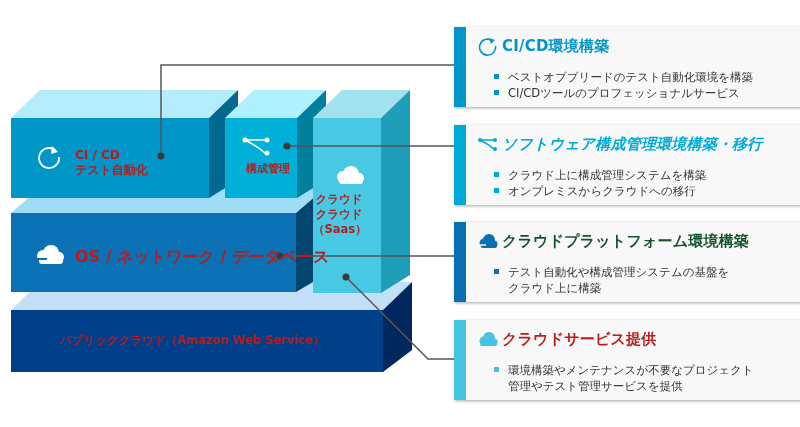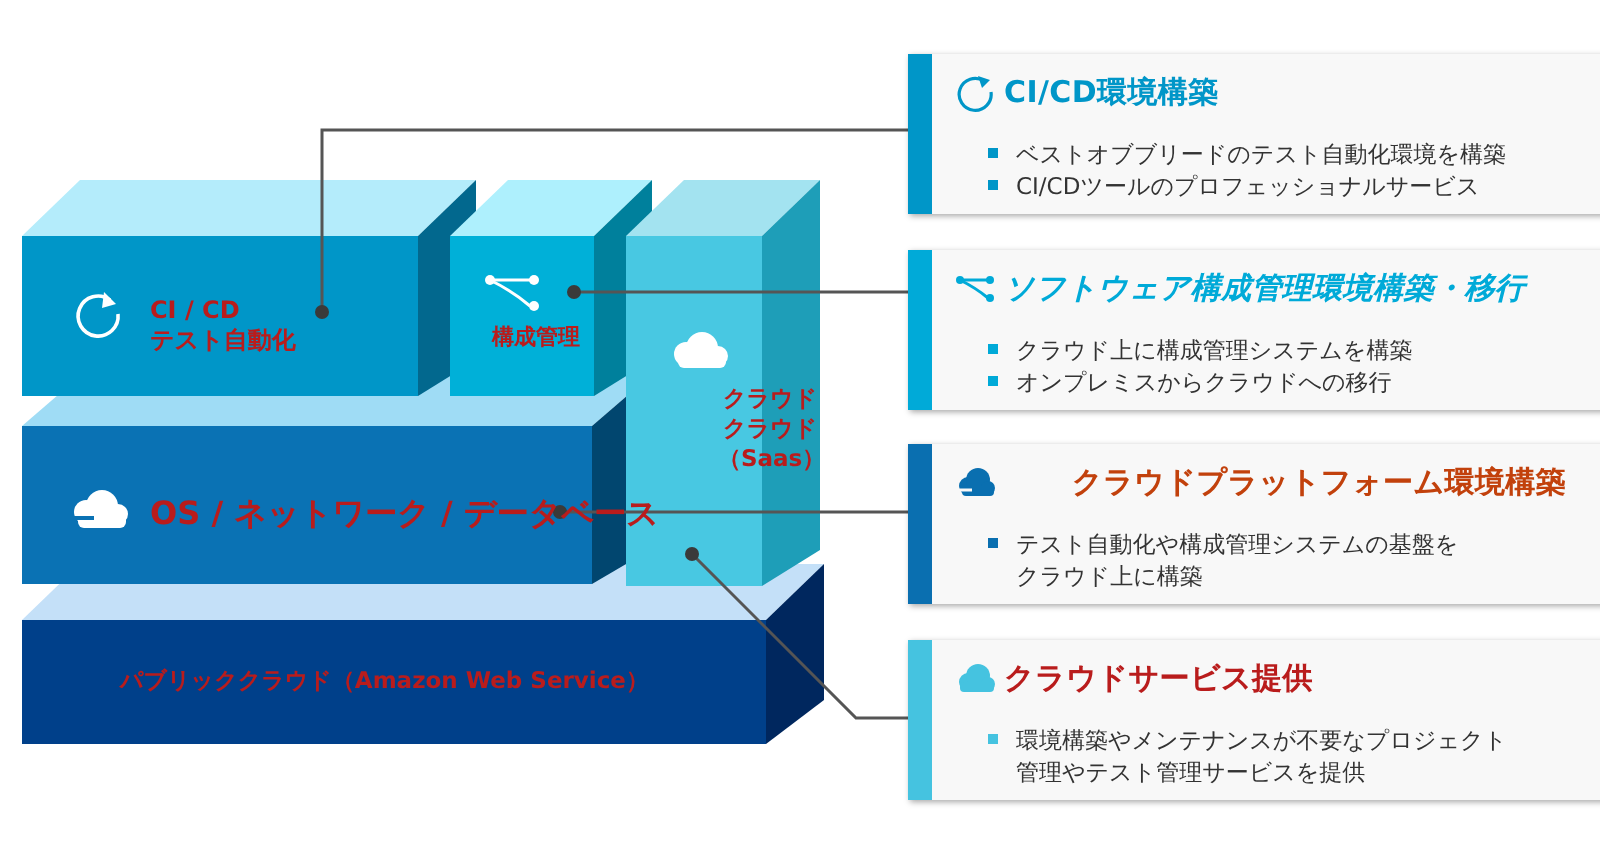--- a/index.html
+++ b/index.html
@@ -91,21 +91,21 @@
     </g>
     <line x1="0" y1="13" x2="12" y2="13" stroke="#0a72b4" stroke-width="2"></line>
   </g>
 </svg>
 
 <div class="lbl" style="left:75px; top:148px;">
   <div>CI / CD</div>
   <div>テスト自動化</div>
 </div>
 <div class="lbl" style="left:234px; top:161px; font-size:11px;margin-left:12px;">構成管理</div>
-<div class="lbl" style="left:313px; top:192px; width:52px; text-align:center; font-size:11.5px;padding-left:46px;">
+<div class="lbl" style="left:313px; top:192px; width:52px; text-align:center; font-size:11.5px;">
   <div>クラウド</div>
   <div>クラウド</div>
   <div>（Saas）</div>
 </div>
 <div class="lbl" style="left:75px; top:249px; font-size:16px;">OS / ネットワーク / データベース</div>
 <div class="lbl" style="left:60px; top:333px; font-size:11.5px;">パブリッククラウド（Amazon Web Service）</div>
 
 <div class="card" style="top:27px; height:80px;">
   <div class="bar" style="background:#0096c8;"></div>
   <svg class="ticon" viewBox="0 0 20 20">
@@ -137,21 +137,21 @@
 
 <div class="card" style="top:222px; height:80px;">
   <div class="bar" style="background:#0a6fb0;"></div>
   <svg class="ticon" viewBox="0 0 20 20">
     <circle cx="6" cy="11" r="4.5" fill="#0a6fb0"></circle>
     <circle cx="11" cy="8" r="6" fill="#0a6fb0"></circle>
     <circle cx="16" cy="12" r="3.5" fill="#0a6fb0"></circle>
     <rect x="3" y="11" width="16" height="5" rx="2" fill="#0a6fb0"></rect>
     <line x1="0" y1="13" x2="8" y2="13" stroke="#f8f8f8" stroke-width="1.5"></line>
   </svg>
-  <div class="title" style="color:#c2410c;margin-left:34px;">クラウドプラットフォーム環境構築</div>
+  <div class="title" style="color:#14532d;">クラウドプラットフォーム環境構築</div>
   <ul>
     <li><span class="bullet" style="background:#0a6fb0;"></span><span>テスト自動化や構成管理システムの基盤を</span></li>
     <li class="cont"><span>クラウド上に構築</span></li>
   </ul>
 </div>
 
 <div class="card" style="top:320px; height:80px;">
   <div class="bar" style="background:#45c3e0;"></div>
   <svg class="ticon" viewBox="0 0 20 20">
     <circle cx="6" cy="11" r="4.5" fill="#45c3e0"></circle>

